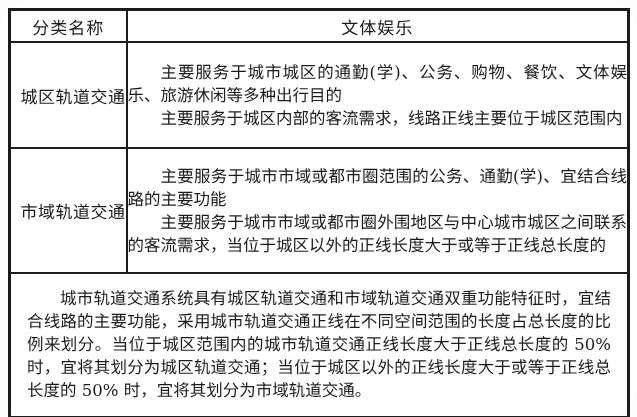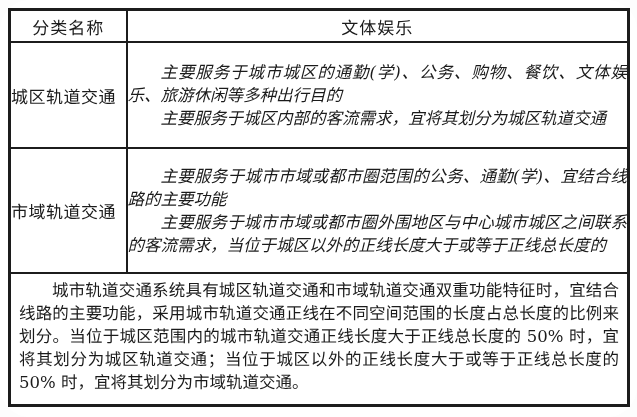--- a/index.html
+++ b/index.html
@@ -37,44 +37,43 @@
     border: 3px solid #1c1c1c;
   }
   tr.header-row th {
     height: 30px;
     font-weight: normal;
     text-align: center;
     font-size: 17px;
     letter-spacing: 1px;
   }
   td.name-cell {
-    text-align: left;
+    text-align: right;
     font-size: 17px;
     letter-spacing: 0.5px;
   }
   td.feature-cell {
     vertical-align: top;
     padding: 4px 7px 4px 7px;
-    font-style: italic;
   }
   td.feature-cell p {
     margin: 0;
     text-indent: 2em;
     line-height: 23px;
     text-align: justify;
   }
   tr.row-urban td { height: 104px; }
   tr.row-metro td { height: 123px; }
   tr.note-row td {
     vertical-align: top;
     padding: 5px 8px 6px 8px;
     height: 119px;
   }
   p.note {
-    margin: 0;
+    margin: 8px;
     text-indent: 2em;
     line-height: 23px;
     text-align: justify;
   }
 </style>
 </head>
 <body>
 
 <div class="page">
   <table class="cls-table">
@@ -85,21 +84,21 @@
     <tbody>
       <tr class="header-row">
         <th>分类名称</th>
         <th>文体娱乐</th>
       </tr>
 
       <tr class="row-urban">
         <td class="name-cell">城区轨道交通</td>
         <td class="feature-cell">
           <p>主要服务于城市城区的通勤(学)、公务、购物、餐饮、文体娱乐、旅游休闲等多种出行目的</p>
-          <p>主要服务于城区内部的客流需求，宜将其划分为城区轨道交通</p>
+          <p>主要服务于城区内部的客流需求，线路正线主要位于城区范围内</p>
         </td>
       </tr>
 
       <tr class="row-metro">
         <td class="name-cell">市域轨道交通</td>
         <td class="feature-cell">
           <p>主要服务于城市市域或都市圈范围的公务、通勤(学)、宜结合线路的主要功能</p>
           <p>主要服务于城市市域或都市圈外围地区与中心城市城区之间联系的客流需求，当位于城区以外的正线长度大于或等于正线总长度的</p>
         </td>
       </tr>

